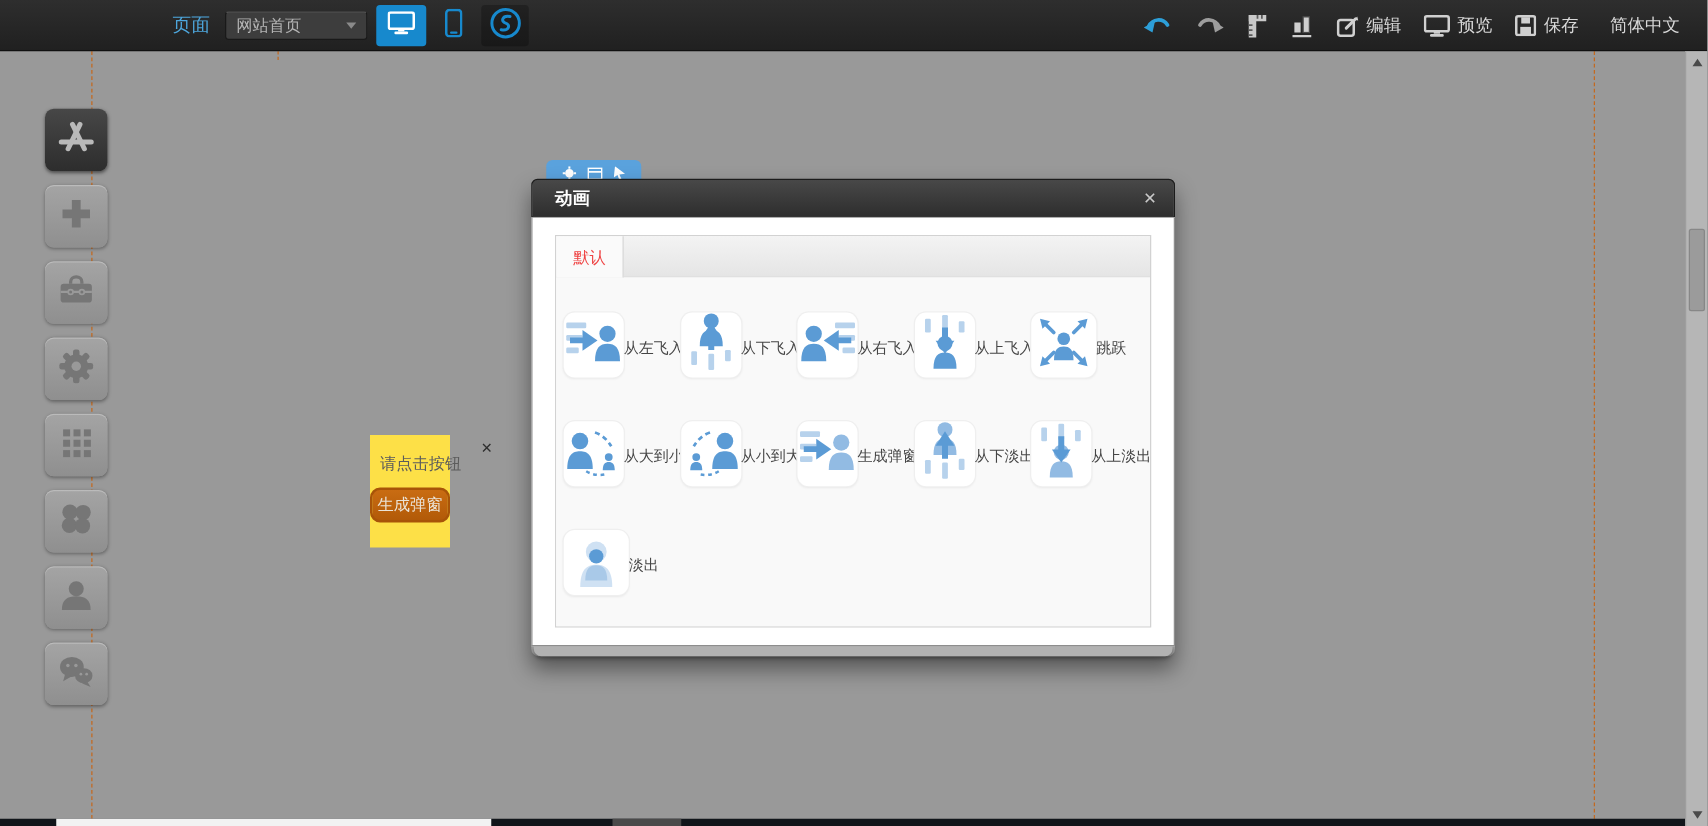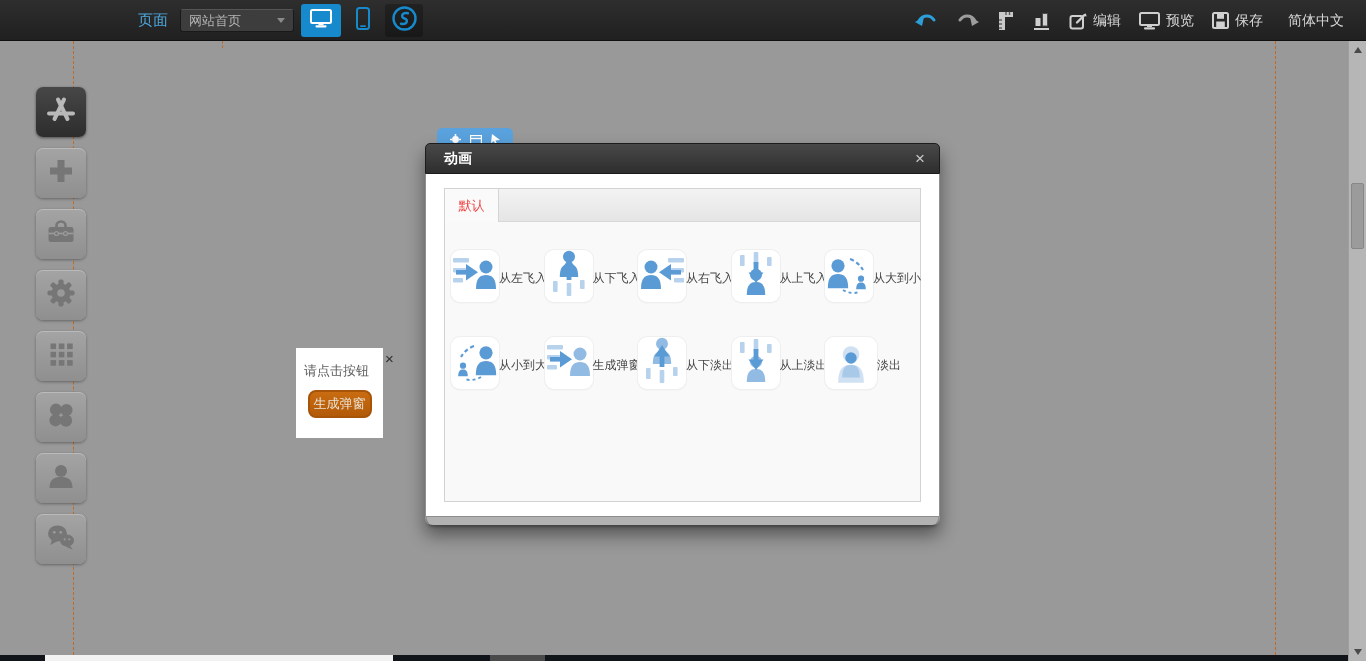--- a/index.html
+++ b/index.html
@@ -37,22 +37,22 @@
     display:flex; align-items:center; justify-content:center; }
   .side-btn.active { background:linear-gradient(#474747,#2d2d2d); box-shadow:0 1px 3px rgba(0,0,0,.5); }
 
   
   .guide { position:absolute; top:41px; width:0; border-left:1px dashed #c4691f; z-index:2; }
   .guide-1 { left:73px; height:614px; }
   .guide-2 { left:222px; height:7px; }
   .guide-3 { left:1275px; height:614px; }
 
   
-  .pop-el { position:absolute; left:296px; top:348px; width:87px; height:90px;
-    background:#ffffff; z-index:10; }
+  .pop-el { position:absolute; left:296px; top:348px; width:64px; height:90px;
+    background:#fde047; z-index:10; }
   .pop-prompt { color:#5c5c5c; font-size:13px; padding:14px 0 0 8px; white-space:nowrap; }
   .pop-btn { display:block; margin:10px auto 0; width:64px; height:28px; border-radius:8px;
     background:linear-gradient(#c96c12,#b25a08); border:2px solid #a85408;
     color:#eae3d7; font-size:13px; text-align:center; line-height:24px; cursor:pointer;
     font-family:inherit; }
   .pop-close { position:absolute; left:385px; top:351px; color:#2e2e2e; font-size:15px;
     line-height:15px; cursor:pointer; z-index:11; }
 
   
   .mini-bar { position:absolute; left:437px; top:128px; width:76px; height:24px;
@@ -416,20 +416,43 @@
                         <rect x="21.6" y="12" width="4.8" height="11"></rect>
                         <polygon points="24,33 16.5,22.5 31.5,22.5"></polygon>
                       </g>
                     </svg></span>
                 </div>
                 <div class="anim-label">从上飞入</div>
               </div>
               <div class="anim-item">
                 <div class="anim-tile">
                   <span><svg width="48" height="48" viewBox="0 0 48 48">
+                      <g transform="translate(24 28) scale(0.78)" fill="#5b9bd5">
+                        <circle cx="0" cy="-9" r="6.5"></circle>
+                        <path d="M-10 13 C-10 2 -6 -1 0 -1 C6 -1 10 2 10 13 Z"></path>
+                      </g>
+                      <g stroke="#5b9bd5" stroke-width="3" fill="#5b9bd5" stroke-linecap="round">
+                        <line x1="16" y1="16" x2="10" y2="10"></line>
+                        <line x1="32" y1="16" x2="38" y2="10"></line>
+                        <line x1="16" y1="32" x2="10" y2="38"></line>
+                        <line x1="32" y1="32" x2="38" y2="38"></line>
+                      </g>
+                      <g fill="#5b9bd5">
+                        <polygon points="5,5 13,7 7,13"></polygon>
+                        <polygon points="43,5 35,7 41,13"></polygon>
+                        <polygon points="5,43 7,35 13,41"></polygon>
+                        <polygon points="43,43 41,35 35,41"></polygon>
+                      </g>
+                    </svg></span>
+                </div>
+                <div class="anim-label">跳跃</div>
+              </div>
+              <div class="anim-item">
+                <div class="anim-tile">
+                  <span><svg width="48" height="48" viewBox="0 0 48 48">
                       <g transform="translate(13 25) scale(1.02)" fill="#5b9bd5">
                         <circle cx="0" cy="-9" r="6.5"></circle>
                         <path d="M-10 13 C-10 2 -6 -1 0 -1 C6 -1 10 2 10 13 Z"></path>
                       </g>
                       <g transform="translate(36 33) scale(0.48)" fill="#5b9bd5">
                         <circle cx="0" cy="-9" r="6.5"></circle>
                         <path d="M-10 13 C-10 2 -6 -1 0 -1 C6 -1 10 2 10 13 Z"></path>
                       </g>
                       <path d="M25 9 C31 11 35 15 38 20" stroke="#5b9bd5" stroke-width="2.2" fill="none" stroke-dasharray="4 3"></path>
                       <path d="M18 40 C23 43 28 43.5 33 42.5" stroke="#5b9bd5" stroke-width="2" fill="none" stroke-dasharray="3 3"></path>

